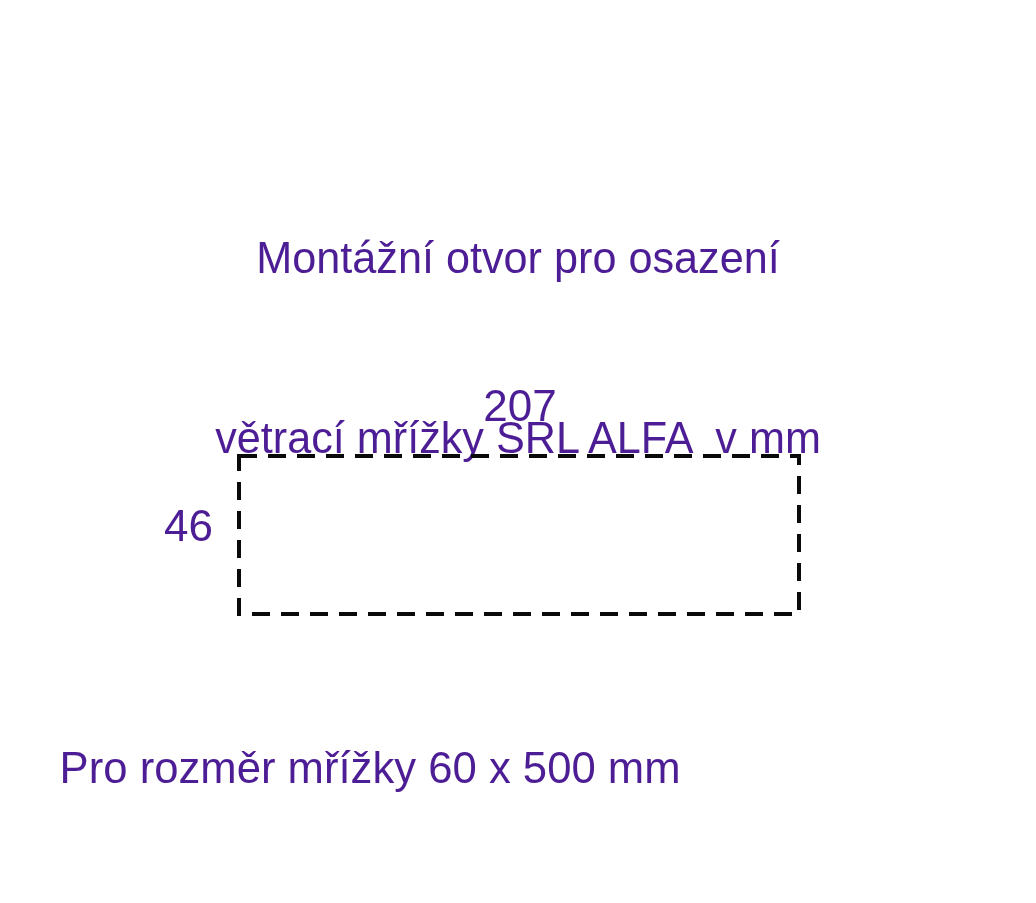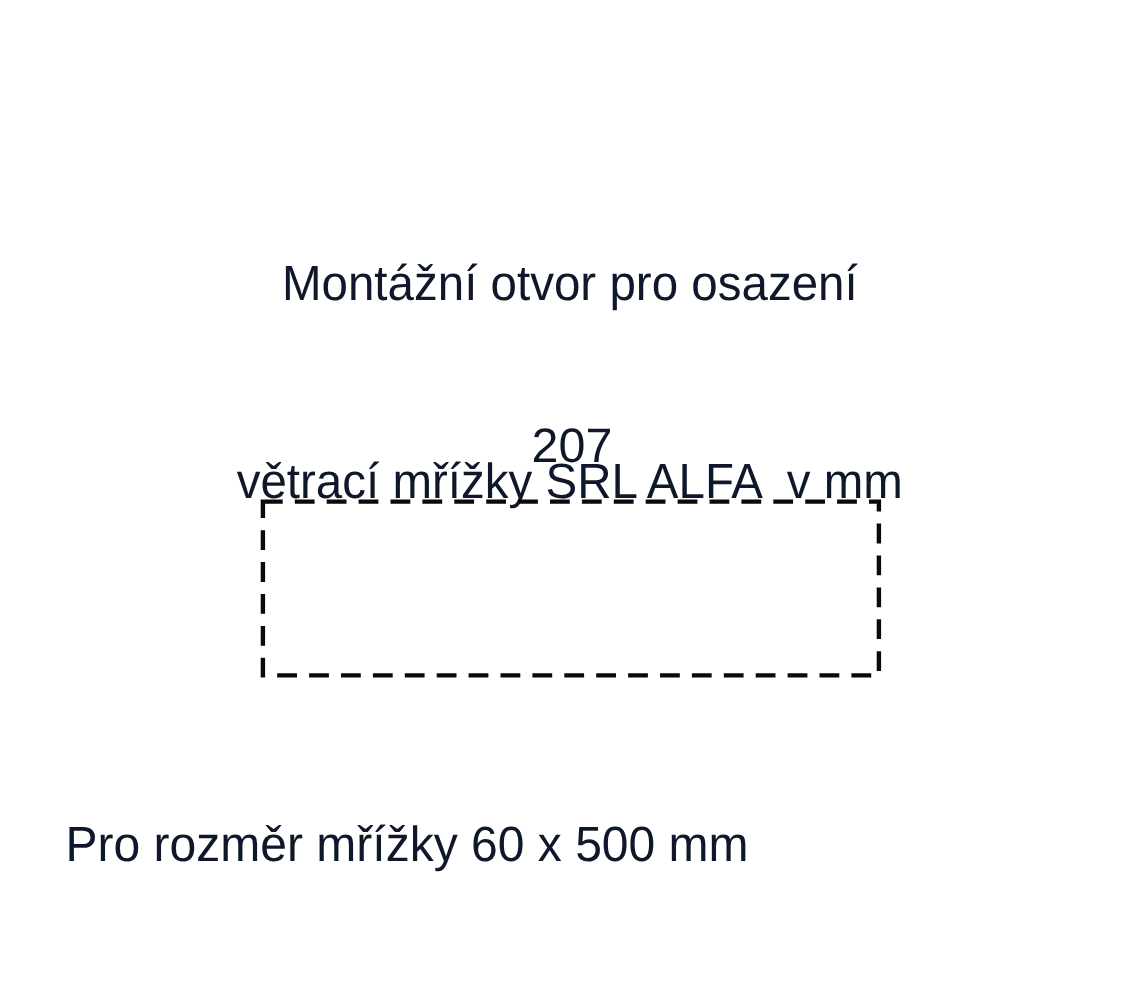--- a/index.html
+++ b/index.html
@@ -7,21 +7,21 @@
     padding: 0;
     background: #ffffff;
   }
   .canvas {
     position: relative;
     width: 1036px;
     height: 903px;
     background: #ffffff;
     overflow: hidden;
     font-family: "Liberation Sans", sans-serif;
-    color: #0f172a;
+    color: #4c1d95;
   }
   .title {
     position: absolute;
     top: 108px;
     left: 0;
     width: 1036px;
     text-align: center;
     font-size: 45px;
     line-height: 60px;
     font-weight: 400;
@@ -78,20 +78,21 @@
 
 <div class="canvas">
 
   <div class="title">
     <span class="line">Montážní otvor pro osazení</span>
     <span class="line">větrací mřížky SRL ALFA  v mm</span>
   </div>
 
   <div class="dim-width">207</div>
 
+  <div class="dim-height">46</div>
 
   <svg class="opening-rect" width="566" height="164" viewBox="0 0 566 164" xmlns="http://www.w3.org/2000/svg" aria-hidden="true">
     <rect x="3" y="3" width="560" height="158" fill="none" stroke="#0a0a0a" stroke-width="4" stroke-dasharray="18 11"></rect>
   </svg>
 
   <div class="note">
     <span class="inner">Pro rozměr mřížky 60 x 500 mm</span>
   </div>
 
 </div>

